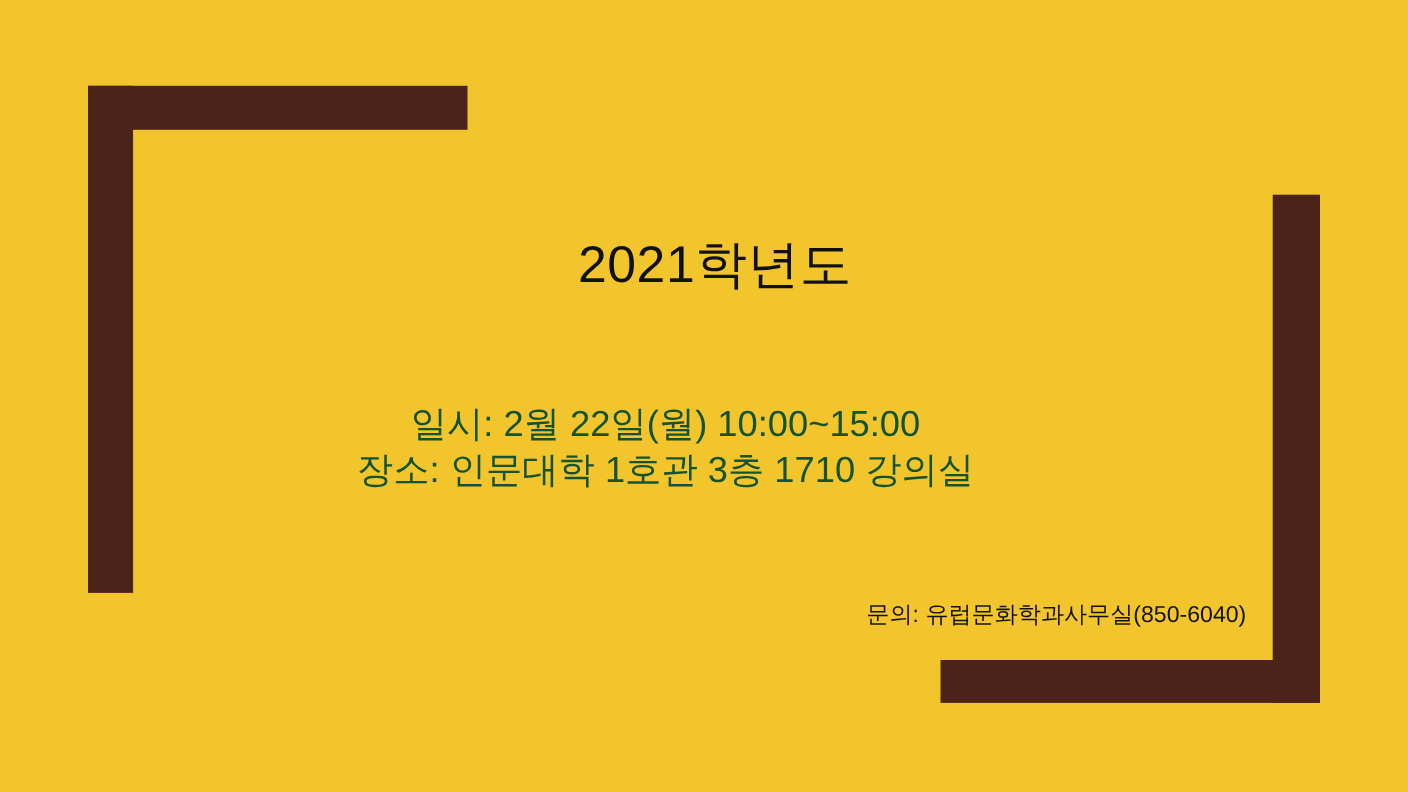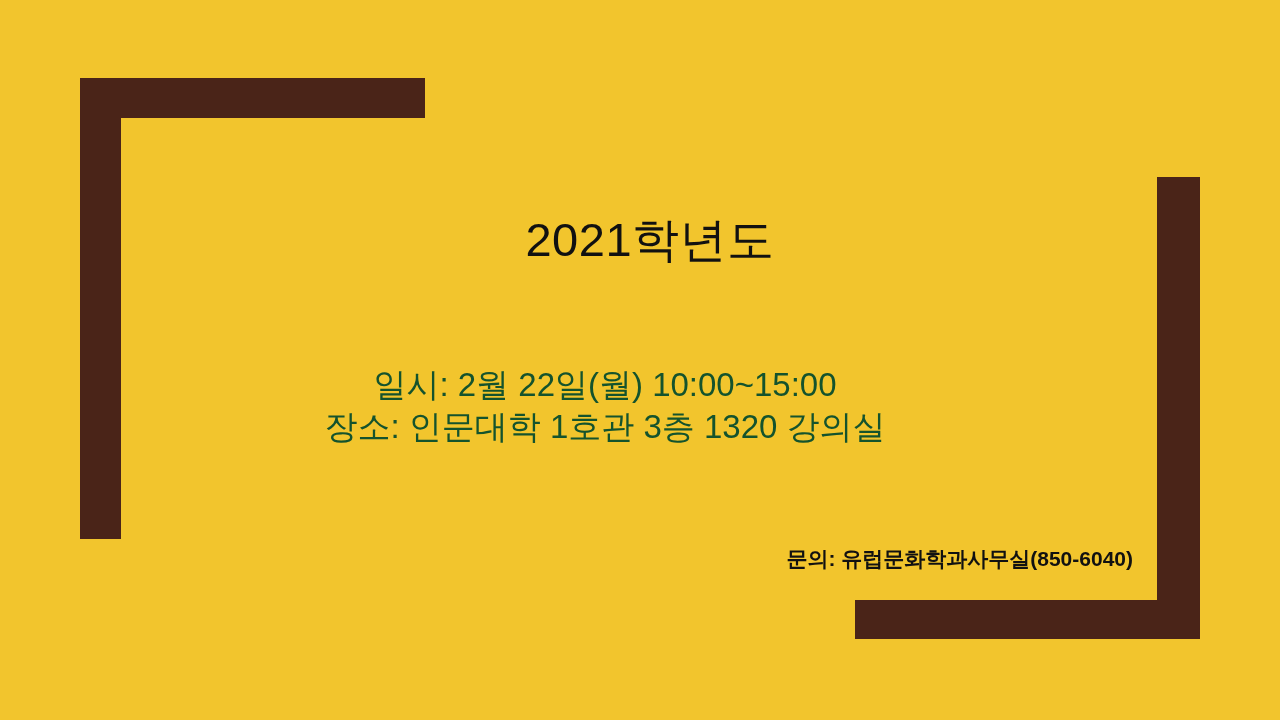--- a/index.html
+++ b/index.html
@@ -105,40 +105,40 @@
     left: 0;
     top: 545px;
     width: 1133px;
     text-align: right;
     color: #111111;
   }
 
   .contact-line {
     font-size: 21px;
     line-height: 28px;
-    font-weight: 700;
+    font-weight: 400;
     white-space: nowrap;
   }
 </style>
 </head>
 <body>
 
 <div class="poster">
 
   <div class="bracket-tl-horizontal"></div>
   <div class="bracket-tl-vertical"></div>
   <div class="bracket-br-vertical"></div>
   <div class="bracket-br-horizontal"></div>
 
   <div class="title-block">
     <div class="title-line">2021학년도</div>
   </div>
 
   <div class="details-block">
     <div class="details-line">일시: 2월 22일(월) 10:00~15:00</div>
-    <div class="details-line">장소: 인문대학 1호관 3층 1320 강의실</div>
+    <div class="details-line">장소: 인문대학 1호관 3층 1710 강의실</div>
   </div>
 
   <div class="contact-block">
     <div class="contact-line">문의: 유럽문화학과사무실(850-6040)</div>
   </div>
 
 </div>
 
 </body></html>

